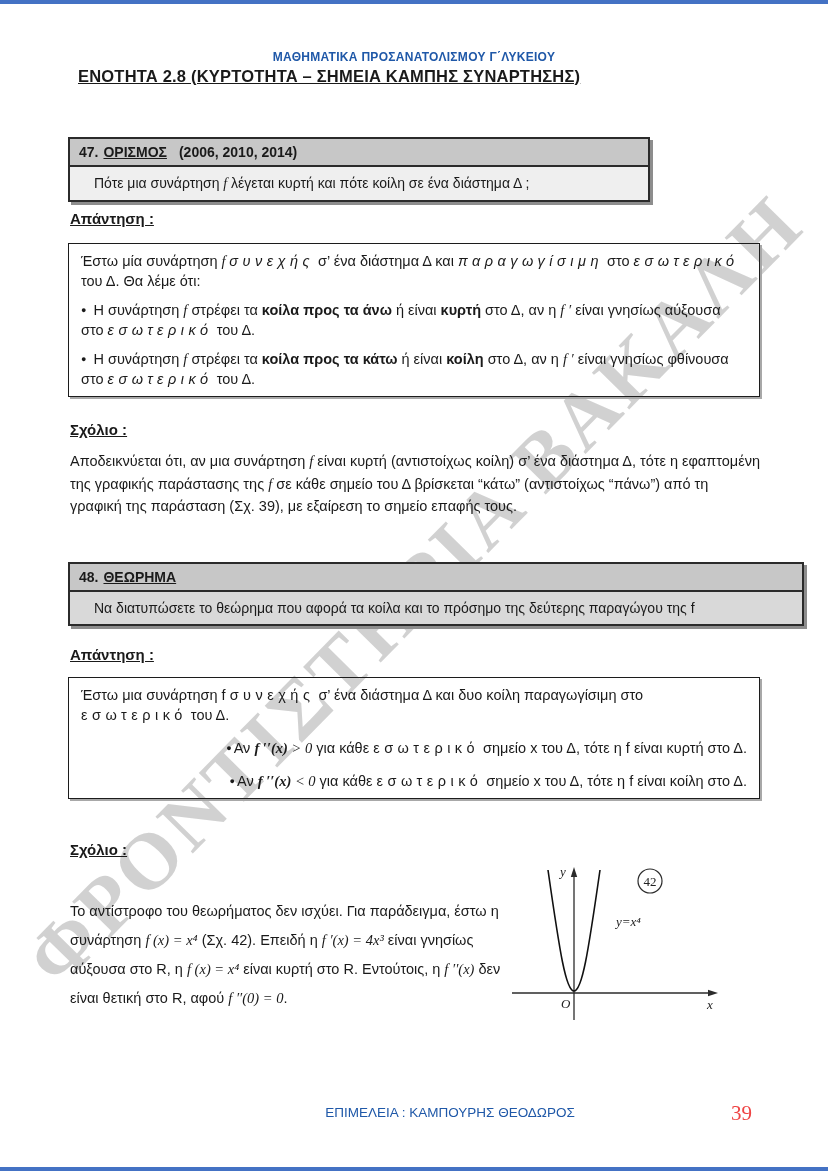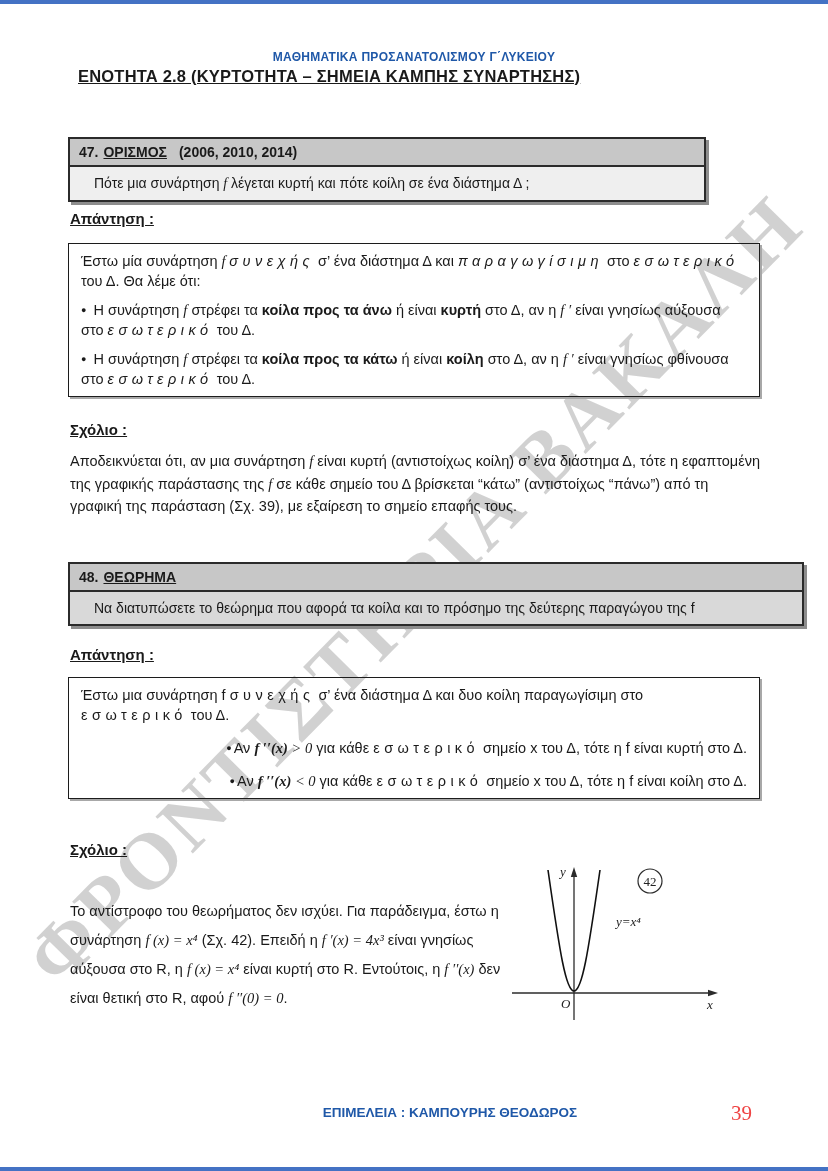--- a/index.html
+++ b/index.html
@@ -15,21 +15,21 @@
         line-height:100px; text-align:center; white-space:nowrap; pointer-events:none;
         transform:rotate(-45.5deg); font-family:"Liberation Serif","DejaVu Serif",serif;
         font-weight:bold; font-size:80px; letter-spacing:4px; color:#9b9b9b; opacity:.45; }
 
   .hdr { position:absolute; z-index:1; top:50px; left:0; width:100%; text-align:center;
          color:#1f58a8; font-weight:bold; font-size:12px; letter-spacing:.3px; }
   .title { position:absolute; z-index:1; top:67px; left:78px; font-size:16.5px; font-weight:bold;
            text-decoration:underline; letter-spacing:.2px; }
 
   .qbox { position:absolute; z-index:1; border:2px solid #2b2b2b; box-shadow:3px 3px 0 #8d8d8d; font-size:14px; }
-  .qb47 { top:137px; left:68px; width:638px; }
+  .qb47 { top:137px; left:68px; width:582px; }
   .qb48 { top:562px; left:68px; width:736px; }
   .qhead { background:#c7c7c7; padding:5px 9px; font-weight:bold; border-bottom:2px solid #2b2b2b; }
   .qhead .u { text-decoration:underline; }
   .qhead .yrs { margin-left:12px; }
   .qnum { margin-right:5px; }
   .qbody { padding:8px 24px; background:#efefef; }
   .qb48 .qbody { background:#d9d9d9; }
 
   .anslbl, .schlbl { position:absolute; z-index:1; left:70px; font-size:15px; font-weight:bold;
                      text-decoration:underline; }
@@ -59,21 +59,21 @@
 
   .fig { position:absolute; z-index:1; top:862px; left:508px; width:230px; }
   .figsvg text { font-family:"Liberation Serif","DejaVu Serif",serif; font-style:italic;
                  font-size:13px; fill:#222; }
   .figsvg .fignum { font-style:normal; font-size:13px; }
   .axis { stroke:#2b2b2b; stroke-width:1.3; }
   .curve { stroke:#111; stroke-width:1.6; fill:none; }
 
   .footer { position:absolute; z-index:1; top:1103px; left:70px; width:690px;
             text-align:center; padding-left:70px; }
-  .ftext { color:#1f58a8; font-weight:bold; font-size:13.5px; }
+  .ftext { color:#1f58a8; font-weight:normal; font-size:13.5px; }
   .pnum { position:absolute; right:8px; top:-2px; color:#ef4444;
           font-family:Liberation Serif, serif; font-size:21px; }
 </style>
 </head>
 <body>
 
 <div class="page">
   <div class="rule top"></div>
   <div class="rule bottom"></div>
 

